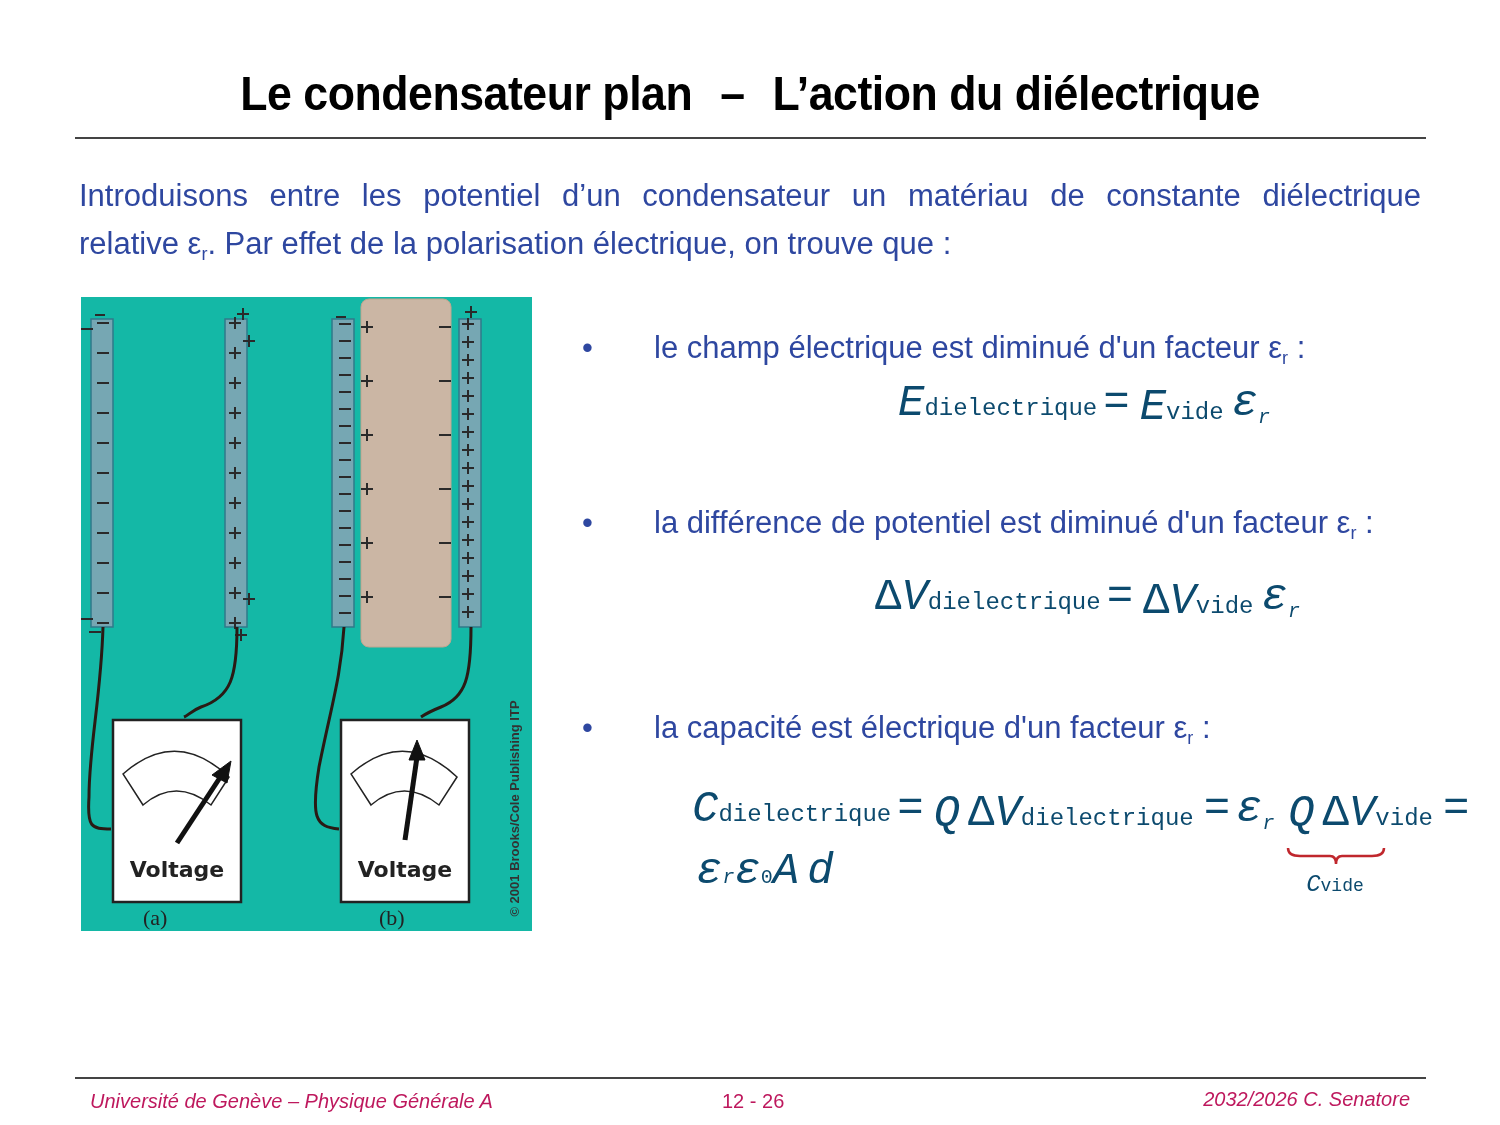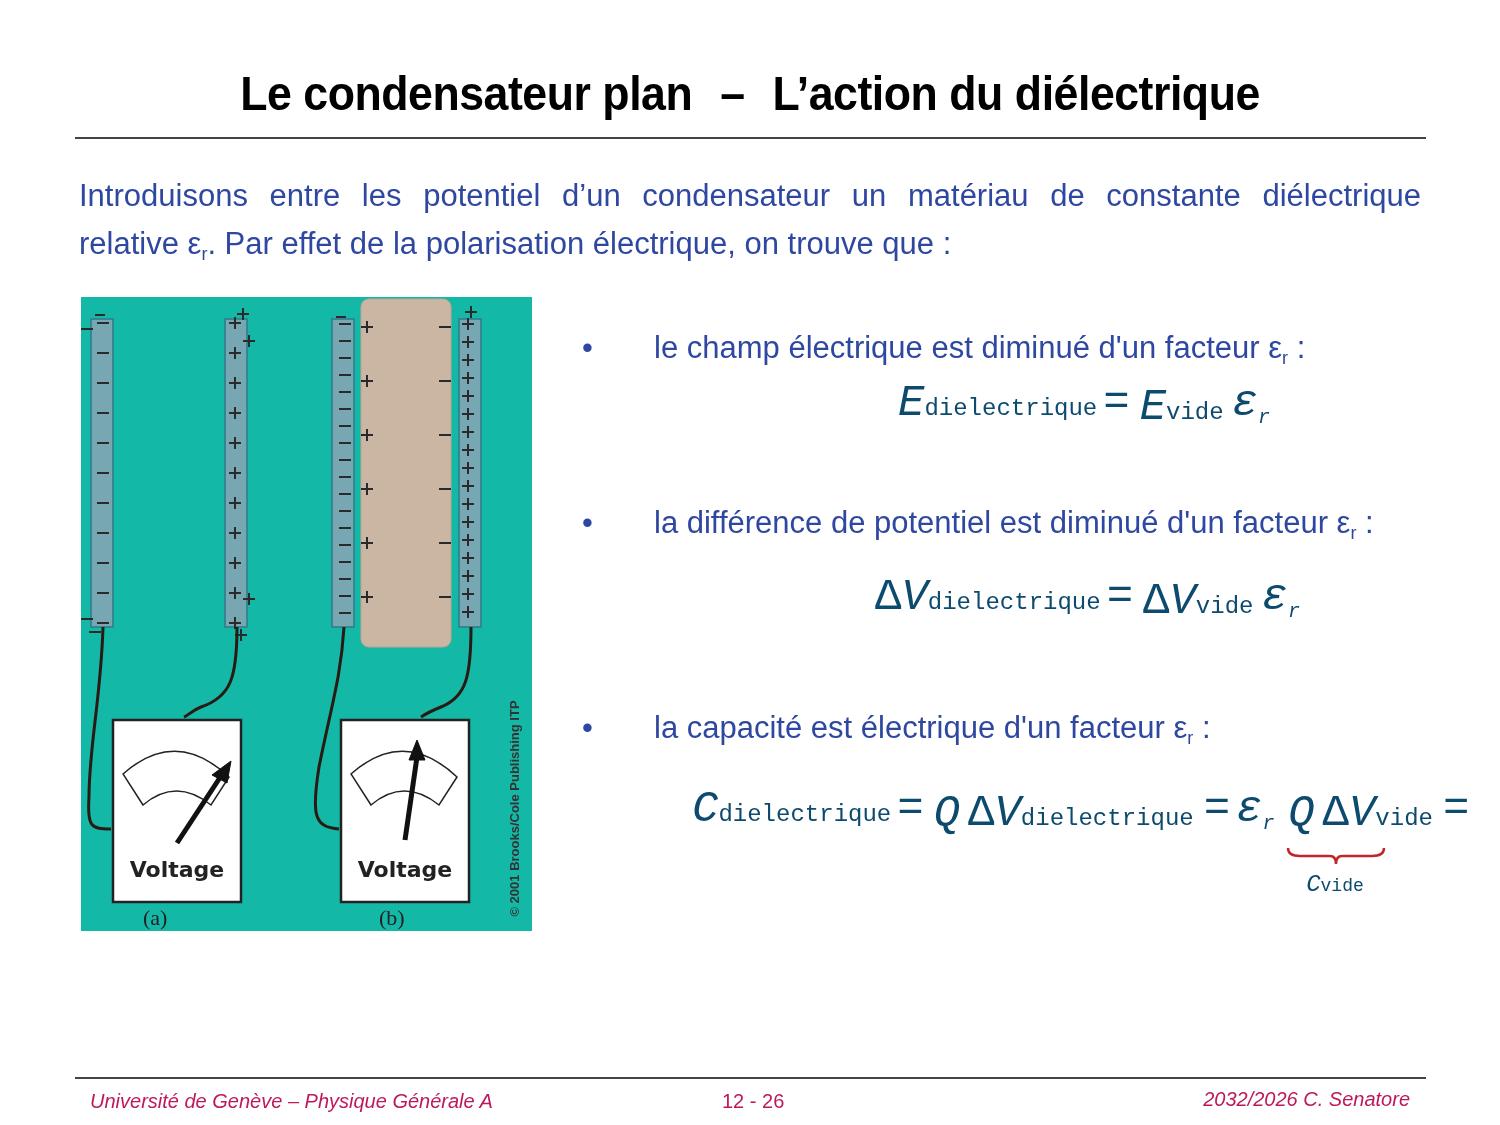--- a/index.html
+++ b/index.html
@@ -140,19 +140,23 @@
       <span class="den"><span class="delta">Δ</span><span class="big">V</span><span class="sub">dielectrique</span></span>
     </span><span class="eqsign">=</span><span class="big">ε</span><span class="sub" style="font-style:italic;font-size:20px;vertical-align:-8px">r</span>
   <span class="frac" style="position:relative">
       <span class="num"><span class="big">Q</span></span>
       <span class="bar"></span>
       <span class="den"><span class="delta">Δ</span><span class="big">V</span><span class="sub">vide</span></span>
     <svg style="position:absolute;left:2px;bottom:-20px" width="100" height="20" viewBox="0 0 100 20">
         <path d="M2 2 Q2 10 14 10 L44 10 Q50 10 50 18 Q50 10 56 10 L86 10 Q98 10 98 2" stroke="#c0272d" stroke-width="2.5" fill="none"></path>
       </svg>
     <span style="position:absolute;left:22px;bottom:-52px;white-space:nowrap"><span style="font-style:italic;font-size:24px">C</span><span style="font-size:18px">vide</span></span>
-  </span><span class="eqsign">=</span>
+  </span><span class="eqsign">=</span><span class="frac">
+      <span class="num"><span class="big">ε</span><span class="sub" style="font-style:italic;font-size:20px">r</span><span class="big">ε</span><span class="sub" style="font-size:20px">0</span><span class="big">A</span></span>
+      <span class="bar"></span>
+      <span class="den"><span class="big">d</span></span>
+    </span>
 </div>
 
 <div class="rule" style="top:1077px;height:1.5px"></div>
 <div class="footer" style="left:90px">Université de Genève – Physique Générale A</div>
 <div class="footer center" style="left:722px">12 - 26</div>
 <div class="footer" style="right:90px;top:1088px">2032/2026  C. Senatore</div>
 
 </body></html>

